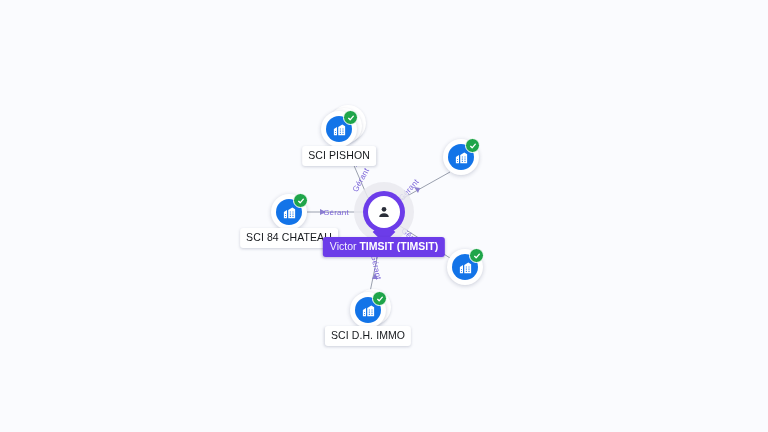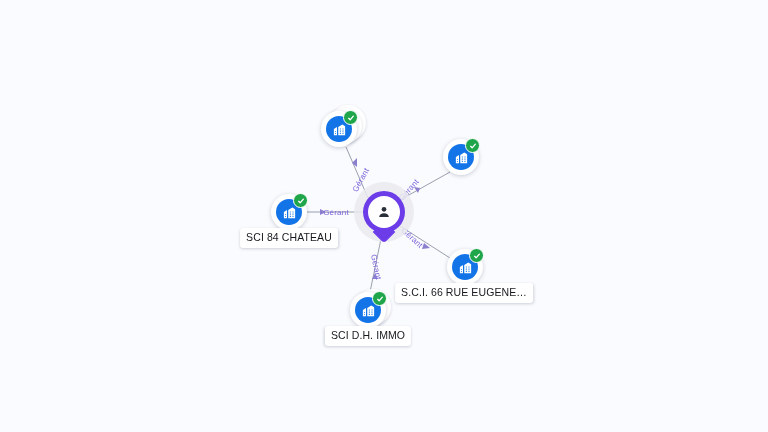--- a/index.html
+++ b/index.html
@@ -218,20 +218,21 @@
           <path d="M3 21V11l5-3.2V21H3zm2-2h1.2v-1.6H5V19zm0-3.2h1.2v-1.6H5v1.6zm5-7.9L16.5 4 21 6.6V21h-11V7.9zM12.5 19h1.6v-2h-1.6v2zm0-3.6h1.6v-1.7h-1.6v1.7zm0-3.4h1.6v-1.7h-1.6V12zm4.3 7h1.6v-2h-1.6v2zm0-3.6h1.6v-1.7h-1.6v1.7zm0-3.4h1.6v-1.7h-1.6V12z"></path>
         </svg>
       </div>
       <div class="verified-badge">
         <svg width="8" height="8" viewBox="0 0 24 24" fill="none" stroke="#ffffff" stroke-width="4" stroke-linecap="round" stroke-linejoin="round">
           <path d="M5 13l4.5 4.5L19 6.5"></path>
         </svg>
       </div>
     </div>
   </div>
+  <div class="node-label" style="left:339px; top:146px;">SCI PISHON</div>
 
   <div class="node" style="left:461px; top:157px;">
     <div class="node-circle">
       <div class="co-icon">
         <svg width="15" height="15" viewBox="0 0 24 24" fill="#ffffff">
           <path d="M3 21V11l5-3.2V21H3zm2-2h1.2v-1.6H5V19zm0-3.2h1.2v-1.6H5v1.6zm5-7.9L16.5 4 21 6.6V21h-11V7.9zM12.5 19h1.6v-2h-1.6v2zm0-3.6h1.6v-1.7h-1.6v1.7zm0-3.4h1.6v-1.7h-1.6V12zm4.3 7h1.6v-2h-1.6v2zm0-3.6h1.6v-1.7h-1.6v1.7zm0-3.4h1.6v-1.7h-1.6V12z"></path>
         </svg>
       </div>
       <div class="verified-badge">
         <svg width="8" height="8" viewBox="0 0 24 24" fill="none" stroke="#ffffff" stroke-width="4" stroke-linecap="round" stroke-linejoin="round">
@@ -264,21 +265,20 @@
           <path d="M3 21V11l5-3.2V21H3zm2-2h1.2v-1.6H5V19zm0-3.2h1.2v-1.6H5v1.6zm5-7.9L16.5 4 21 6.6V21h-11V7.9zM12.5 19h1.6v-2h-1.6v2zm0-3.6h1.6v-1.7h-1.6v1.7zm0-3.4h1.6v-1.7h-1.6V12zm4.3 7h1.6v-2h-1.6v2zm0-3.6h1.6v-1.7h-1.6v1.7zm0-3.4h1.6v-1.7h-1.6V12z"></path>
         </svg>
       </div>
       <div class="verified-badge">
         <svg width="8" height="8" viewBox="0 0 24 24" fill="none" stroke="#ffffff" stroke-width="4" stroke-linecap="round" stroke-linejoin="round">
           <path d="M5 13l4.5 4.5L19 6.5"></path>
         </svg>
       </div>
     </div>
   </div>
-  <div class="node-label" style="left:464px; top:283px;">S.C.I. 66 RUE EUGENE…</div>
 
   <div class="node" style="left:368px; top:310px;">
     <div class="stack-card stack-1"></div>
     <div class="node-circle">
       <div class="co-icon">
         <svg width="15" height="15" viewBox="0 0 24 24" fill="#ffffff">
           <path d="M3 21V11l5-3.2V21H3zm2-2h1.2v-1.6H5V19zm0-3.2h1.2v-1.6H5v1.6zm5-7.9L16.5 4 21 6.6V21h-11V7.9zM12.5 19h1.6v-2h-1.6v2zm0-3.6h1.6v-1.7h-1.6v1.7zm0-3.4h1.6v-1.7h-1.6V12zm4.3 7h1.6v-2h-1.6v2zm0-3.6h1.6v-1.7h-1.6v1.7zm0-3.4h1.6v-1.7h-1.6V12z"></path>
         </svg>
       </div>
       <div class="verified-badge">
@@ -294,14 +294,17 @@
     <div class="person-halo"></div>
     <div class="pin">
       <div class="pin-inner">
         <svg width="16" height="16" viewBox="0 0 24 24" fill="#2b2f3a">
           <circle cx="12" cy="8" r="3.5"></circle>
           <path d="M4.8 19.5c0-3.6 3.2-5.6 7.2-5.6s7.2 2 7.2 5.6H4.8z"></path>
         </svg>
       </div>
     </div>
   </div>
+  <div class="person-label" style="left:384px; top:237px;">
+    <span class="given">Victor </span><span class="family">TIMSIT (TIMSIT)</span>
+  </div>
 
 </div>
 
 </body></html>

